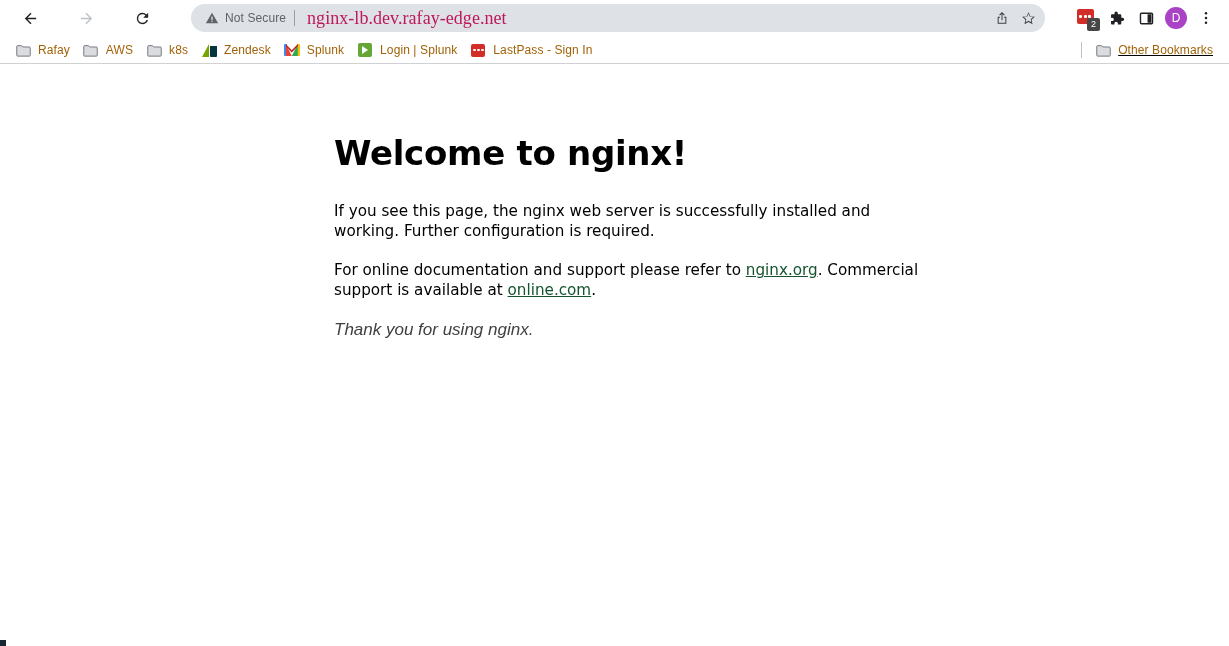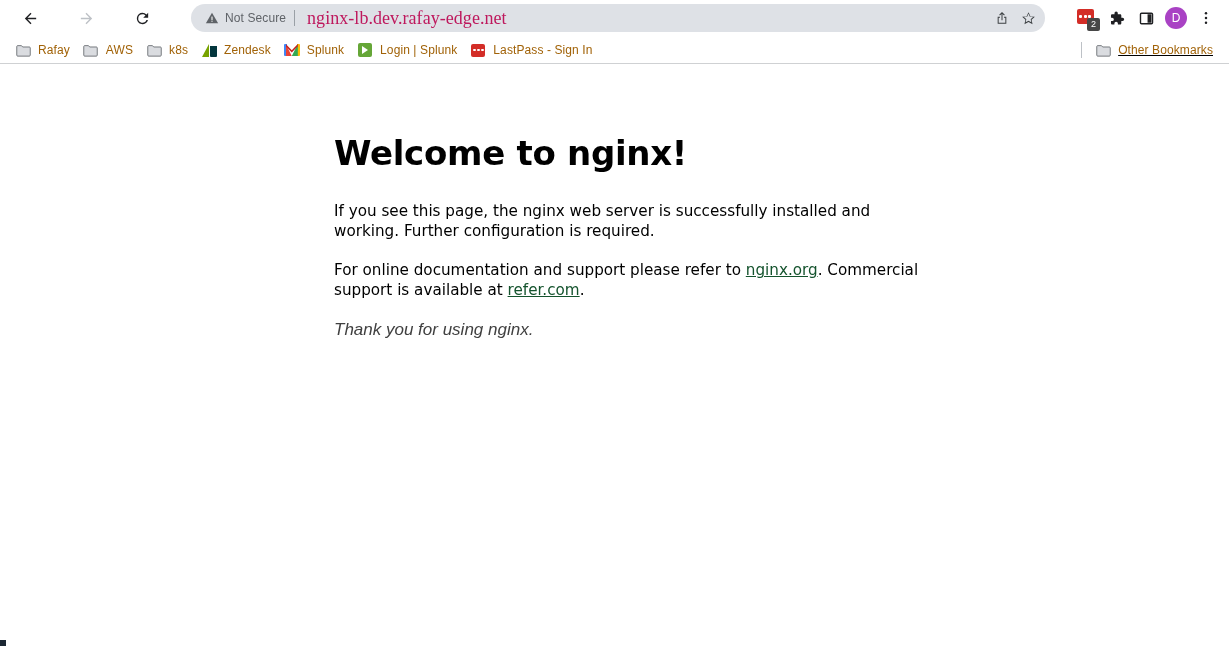--- a/index.html
+++ b/index.html
@@ -490,20 +490,20 @@
   </div>
 </div>
 
 <div id="page-content">
   <div id="nginx-body">
 
     <h1 id="nginx-heading">Welcome to nginx!</h1>
 
     <p class="nginx-para">If you see this page, the nginx web server is successfully installed and working. Further configuration is required.</p>
 
-    <p class="nginx-para"><span>For online documentation and support please refer to </span><a href="#">nginx.org</a><span>. Commercial support is available at </span><a href="#">refer.com</a><span>.</span></p>
+    <p class="nginx-para"><span>For online documentation and support please refer to </span><a href="#">nginx.org</a><span>. Commercial support is available at </span><a href="#">online.com</a><span>.</span></p>
 
     <p id="nginx-thanks">Thank you for using nginx.</p>
 
   </div>
 
   <div id="scroll-corner-artifact"></div>
 </div>
 
 </body></html>

